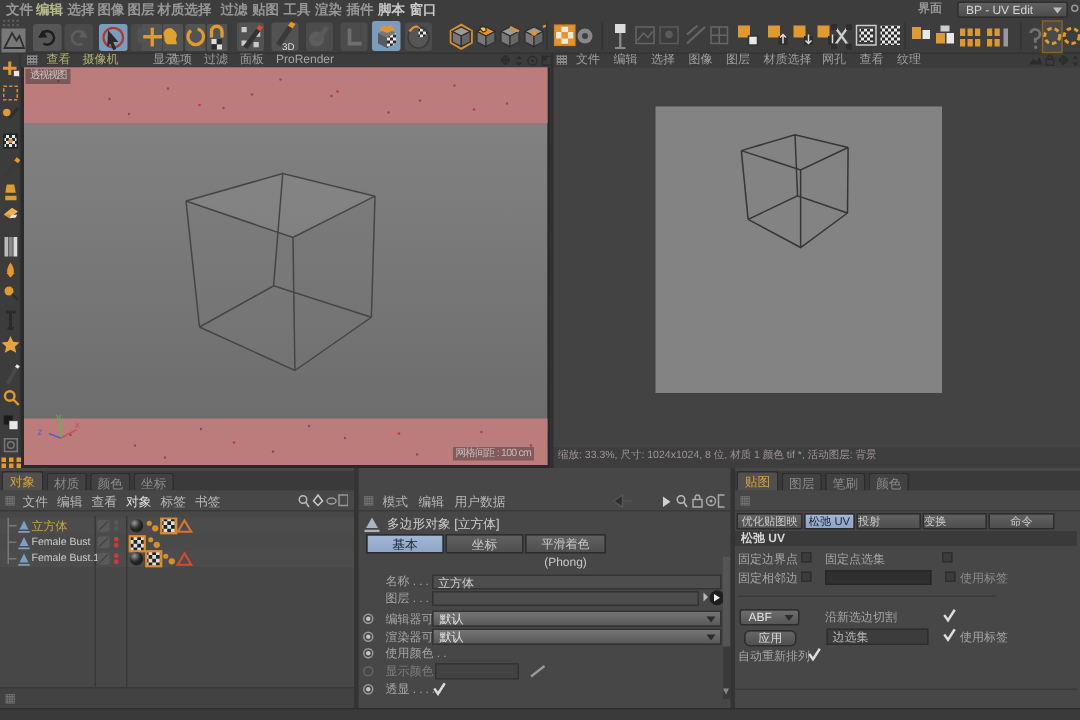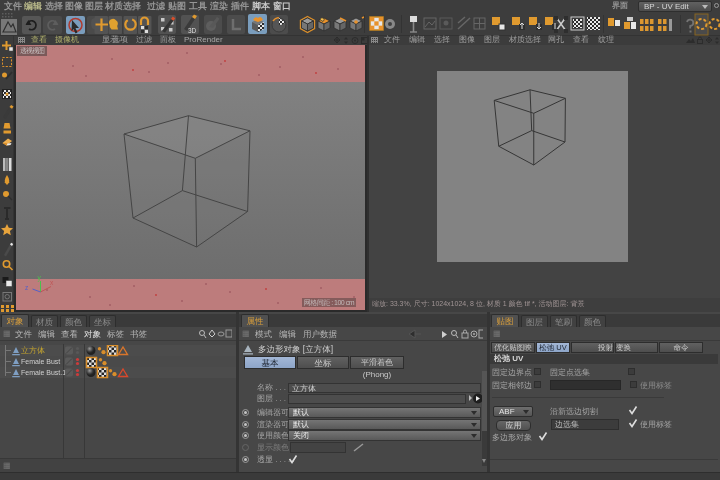--- a/index.html
+++ b/index.html
@@ -473,23 +473,20 @@
     <path d="M39 24 L43.5 31.5 L34.5 31.5 Z" fill="none" stroke="#d9482b" stroke-width="1.4"></path>
   </svg>
 
   <div class="ab" style="left:0;top:146px;width:236px;height:14px;background:#424242;border-top:1px solid #383838">
     <div class="ab mi" style="left:3px;top:1px;font-size:8px;color:#777">▦</div>
   </div>
 </div>
 
 <div class="ab" id="attrpanel" style="left:239px;top:312px;width:248px;height:160px;background:#474747">
 
-  <div class="ab" style="left:0;top:2px;width:248px;height:13px;background:#3a3a3a">
-    <div class="ab" style="left:2px;top:0;width:28px;height:13px;background:#505050;border:1px solid #2d2d2d;border-bottom:0;color:#d89e3c;font-size:8.5px;line-height:13px;text-align:center;border-radius:2px 2px 0 0">属性</div>
-  </div>
 
   <div class="ab" style="left:0;top:15px;width:248px;height:14px;background:#474747;border-bottom:1px solid #3a3a3a">
     <div class="ab mi" style="left:3px;top:1px;font-size:8px;color:#777">▦</div>
     <div class="ab mi" style="left:16px;top:1px;font-size:8.5px;color:#b5b5b5">模式</div>
     <div class="ab mi" style="left:40px;top:1px;font-size:8.5px;color:#b5b5b5">编辑</div>
     <div class="ab mi" style="left:64px;top:1px;font-size:8.5px;color:#b5b5b5">用户数据</div>
     <svg class="ab" style="left:168px;top:2px" width="76" height="10">
       <path d="M8 1 L2 5 L8 9 Z" fill="#2e2e2e" stroke="#555"></path>
           <path d="M8 5 h6" stroke="#555"></path>
       <path d="M35 2 L40 5.5 L35 9 Z" fill="#cfcfcf"></path>
@@ -536,21 +533,20 @@
         </div>
       </div>
   <div class="ab" style="left:18px;top:107.5px;color:#a5a5a5;font-size:8px;line-height:10px">渲染器可见</div>
   <div class="ab" style="left:49px;top:106.5px;width:193px;height:11px;background:linear-gradient(#757575,#595959);border:1px solid #333;color:#e6e6e6;font-size:8px;line-height:10px;padding-left:4px">默认<span style="position:absolute;right:3px;top:3px;width:0;height:0;border-left:3.5px solid transparent;border-right:3.5px solid transparent;border-top:4.5px solid #2c2c2c"></span></div>
   <div class="ab" style="left:2px;top:119px;width:10px;height:10px">
         <div style="width:7px;height:7px;border:1px solid #9a9a9a;border-radius:50%;margin:1px">
           <div style="width:3px;height:3px;background:#c5c5c5;border-radius:50%;margin:1px"></div>
         </div>
       </div>
   <div class="ab" style="left:18px;top:119px;color:#a5a5a5;font-size:8px;line-height:10px">使用颜色 <span style="letter-spacing:2px">..</span></div>
-  <div class="ab" style="left:49px;top:118px;width:193px;height:11px;background:linear-gradient(#757575,#595959);border:1px solid #333;color:#e6e6e6;font-size:8px;line-height:10px;padding-left:4px">关闭<span style="position:absolute;right:3px;top:3px;width:0;height:0;border-left:3.5px solid transparent;border-right:3.5px solid transparent;border-top:4.5px solid #2c2c2c"></span></div>
   <div class="ab" style="left:2px;top:131px;width:10px;height:10px">
         <div style="width:7px;height:7px;border:1px solid #666;border-radius:50%;margin:1px"></div>
       </div>
   <div class="ab" style="left:18px;top:131px;color:#7d7d7d;font-size:8px;line-height:10px">显示颜色 <span style="color:#999">▸</span></div>
   <div class="ab" style="left:51px;top:130px;width:56px;height:11px;background:#434343;border:1px solid #333"></div>
   <svg class="ab" style="left:113px;top:130px" width="20" height="11">
         <line x1="2" y1="9" x2="11" y2="2" stroke="#999" stroke-width="1.5"></line>
       </svg>
   <div class="ab" style="left:2px;top:143px;width:10px;height:10px">
         <div style="width:7px;height:7px;border:1px solid #9a9a9a;border-radius:50%;margin:1px">
@@ -576,21 +572,21 @@
     <div class="ab" style="left:60px;top:1px;width:27px;height:12px;background:#414141;border:1px solid #2d2d2d;border-bottom:0;color:#8b8b8b;font-size:8.5px;line-height:12px;text-align:center;border-radius:2px 2px 0 0">笔刷</div>
     <div class="ab" style="left:89px;top:1px;width:27px;height:12px;background:#414141;border:1px solid #2d2d2d;border-bottom:0;color:#8b8b8b;font-size:8.5px;line-height:12px;text-align:center;border-radius:2px 2px 0 0">颜色</div>
   </div>
 
   <div class="ab" style="left:0;top:15px;width:230px;height:14px;background:#474747;border-bottom:1px solid #3a3a3a">
     <div class="ab mi" style="left:3px;top:1px;font-size:8px;color:#777">▦</div>
   </div>
 
   <div class="ab" style="left:1px;top:30px;width:44px;height:11px;background:linear-gradient(#616161,#4e4e4e);border:1px solid #2d2d2d;color:#c9c9c9;font-size:7.5px;line-height:10px;text-align:center">优化贴图映射</div>
   <div class="ab" style="left:46px;top:30px;width:34px;height:11px;background:linear-gradient(#a3b7d6,#8da5c8);border:1px solid #2d2d2d;color:#1c2430;font-size:7.5px;line-height:10px;text-align:center">松弛 UV</div>
-  <div class="ab" style="left:81px;top:30px;width:43px;height:11px;background:linear-gradient(#616161,#4e4e4e);border:1px solid #2d2d2d;color:#c9c9c9;font-size:7.5px;line-height:10px;text-align:right">投射</div>
+  <div class="ab" style="left:81px;top:30px;width:43px;height:11px;background:linear-gradient(#616161,#4e4e4e);border:1px solid #2d2d2d;color:#c9c9c9;font-size:7.5px;line-height:10px;text-align:left">投射</div>
   <div class="ab" style="left:125px;top:30px;width:43px;height:11px;background:linear-gradient(#616161,#4e4e4e);border:1px solid #2d2d2d;color:#c9c9c9;font-size:7.5px;line-height:10px;">变换</div>
   <div class="ab" style="left:169px;top:30px;width:44px;height:11px;background:linear-gradient(#616161,#4e4e4e);border:1px solid #2d2d2d;color:#c9c9c9;font-size:7.5px;line-height:10px;text-align:center">命令</div>
 
   <div class="ab" style="left:0;top:42px;width:228px;height:10px;background:#3a3a3a;color:#d6d6d6;font-size:8px;line-height:10px;padding-left:4px;font-weight:bold">松弛 UV</div>
 
   <div class="ab" style="left:2px;top:56px;color:#a5a5a5;font-size:8px;line-height:9px">固定边界点</div>
   <div class="ab" style="left:44px;top:56px;width:7px;height:7px;background:#3c3c3c;border:1px solid #2e2e2e"></div>
   <div class="ab" style="left:60px;top:56px;color:#a5a5a5;font-size:8px;line-height:9px">固定点选集</div>
   <div class="ab" style="left:138px;top:56px;width:7px;height:7px;background:#3c3c3c;border:1px solid #2e2e2e"></div>
   <div class="ab" style="left:2px;top:69px;color:#a5a5a5;font-size:8px;line-height:9px">固定相邻边</div>
@@ -603,21 +599,21 @@
   <div class="ab" style="left:60px;top:95px;color:#a5a5a5;font-size:8px;line-height:9px">沿新选边切割</div>
   <svg class="ab" style="left:138px;top:94px" width="10" height="9">
         <path d="M1.5 4 l2.5 3.5 l4.5 -7" fill="none" stroke="#ddd" stroke-width="1.6"></path>
       </svg>
   <div class="ab" style="left:6px;top:108px;width:35px;height:11px;background:linear-gradient(#666,#505050);border:1px solid #2d2d2d;border-radius:4px;color:#d6d6d6;font-size:8px;line-height:10px;text-align:center">应用</div>
   <div class="ab" style="left:61px;top:107px;width:68px;height:11px;background:#3c3c3c;border:1px solid #2e2e2e;color:#b9b9b9;font-size:8px;line-height:10px;padding-left:3px">边选集</div>
   <svg class="ab" style="left:138px;top:107px" width="10" height="9">
         <path d="M1.5 4 l2.5 3.5 l4.5 -7" fill="none" stroke="#ddd" stroke-width="1.6"></path>
       </svg>
   <div class="ab" style="left:150px;top:108px;color:#a5a5a5;font-size:8px;line-height:9px">使用标签</div>
-  <div class="ab" style="left:2px;top:121px;color:#a5a5a5;font-size:8px;line-height:9px">多边形对象</div>
+  <div class="ab" style="left:2px;top:121px;color:#a5a5a5;font-size:8px;line-height:9px">自动重新排列</div>
   <svg class="ab" style="left:48px;top:120px" width="10" height="9">
         <path d="M1.5 4 l2.5 3.5 l4.5 -7" fill="none" stroke="#ddd" stroke-width="1.6"></path>
       </svg>
 
   <div class="ab" style="left:0;top:147px;width:228px;height:1px;background:#3a3a3a"></div>
 </div>
 
 <div class="ab" style="left:236px;top:312px;width:3px;height:160px;background:#343434"></div>
 <div class="ab" style="left:487px;top:312px;width:3px;height:160px;background:#343434"></div>
 <div class="ab" style="left:367px;top:36px;width:2px;height:276px;background:#303030"></div>

